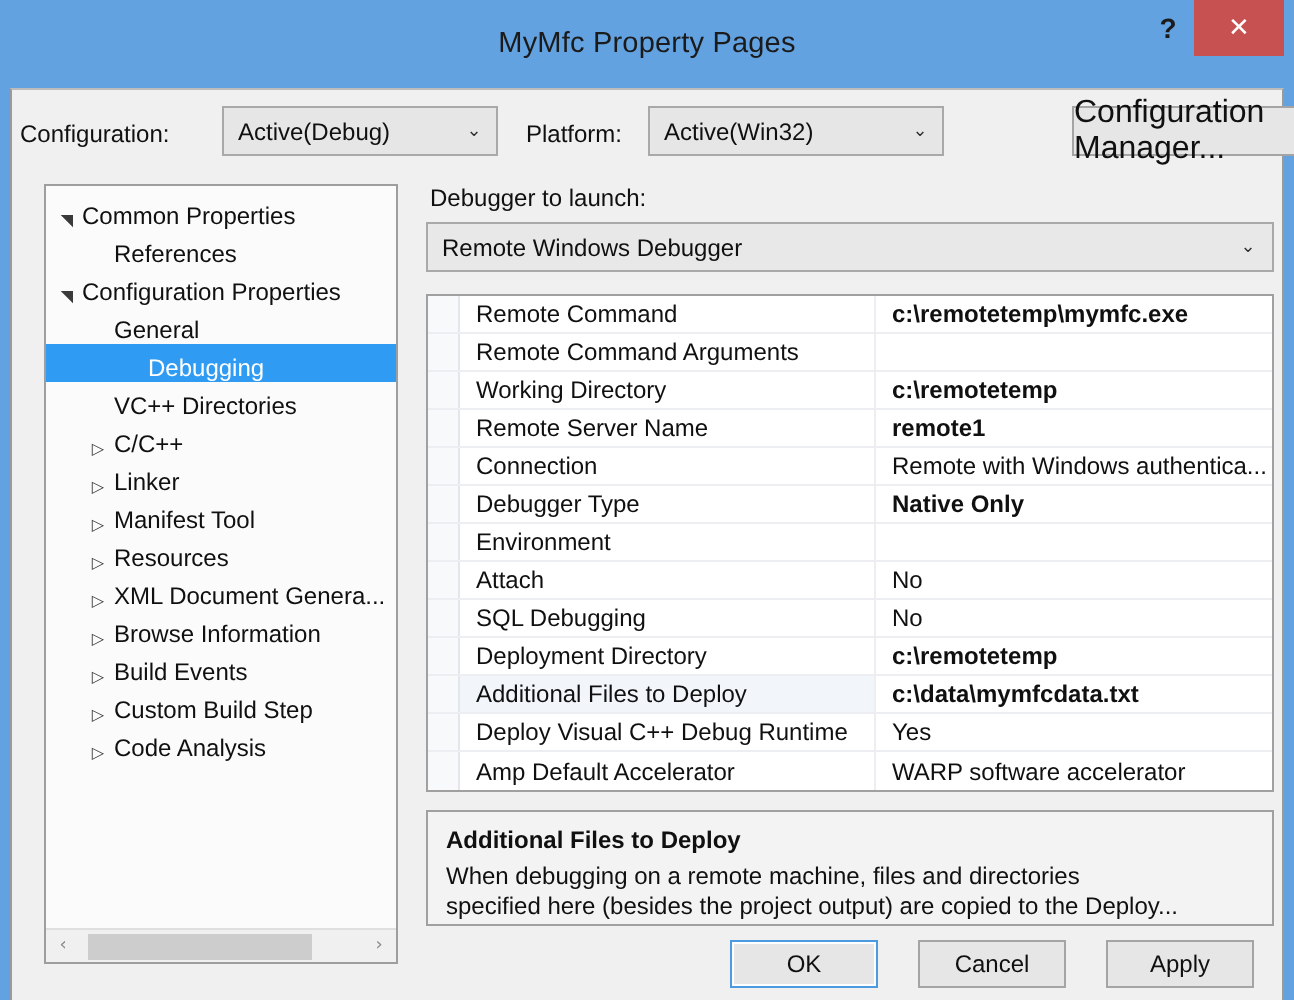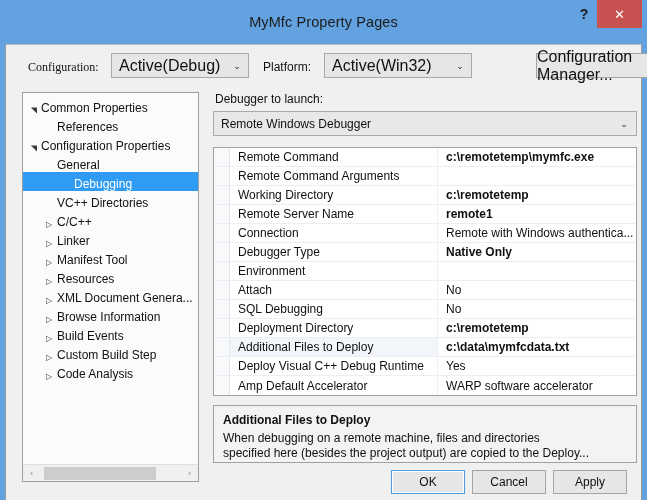--- a/index.html
+++ b/index.html
@@ -74,36 +74,36 @@
     left: 0; top: 8px; right: 0;
     height: 30px;
   }
   .field-label {
     position: absolute;
     font-size: 12px;
     color: #101010;
     top: 7px;
     user-select: none;
   }
-  #configuration-label { left: 22px; font-family: Liberation Serif, serif; }
+  #configuration-label { left: 4px; }
   #platform-label { left: 257px; }
 
   .combo {
     position: absolute;
     top: 0;
     height: 25px;
     background: #e6e6e6;
     border: 1px solid #a9a9a9;
     box-sizing: border-box;
     display: flex;
     align-items: center;
     cursor: default;
   }
   .combo .combo-value {
-    font-size: 16px;
+    font-size: 12px;
     color: #101010;
     padding-left: 7px;
     flex: 1;
     white-space: nowrap;
     overflow: hidden;
   }
   .combo .chev {
     width: 22px;
     display: flex; align-items: center; justify-content: center;
     color: #2d2d2d;
@@ -303,21 +303,21 @@
     line-height: 14.5px;
     white-space: pre-line;
     user-select: none;
   }
 
   
   #dialog-buttons {
     position: absolute;
     right: 14px; bottom: 14px;
     display: flex;
-    gap: 7px;
+    gap: 20px;
   }
   .dlg-btn {
     width: 74px; height: 24px;
     background: #e6e6e6;
     border: 1px solid #a4a4a4;
     box-sizing: border-box;
     font-size: 12px;
     color: #101010;
     display: flex; align-items: center; justify-content: center;
     cursor: default;

